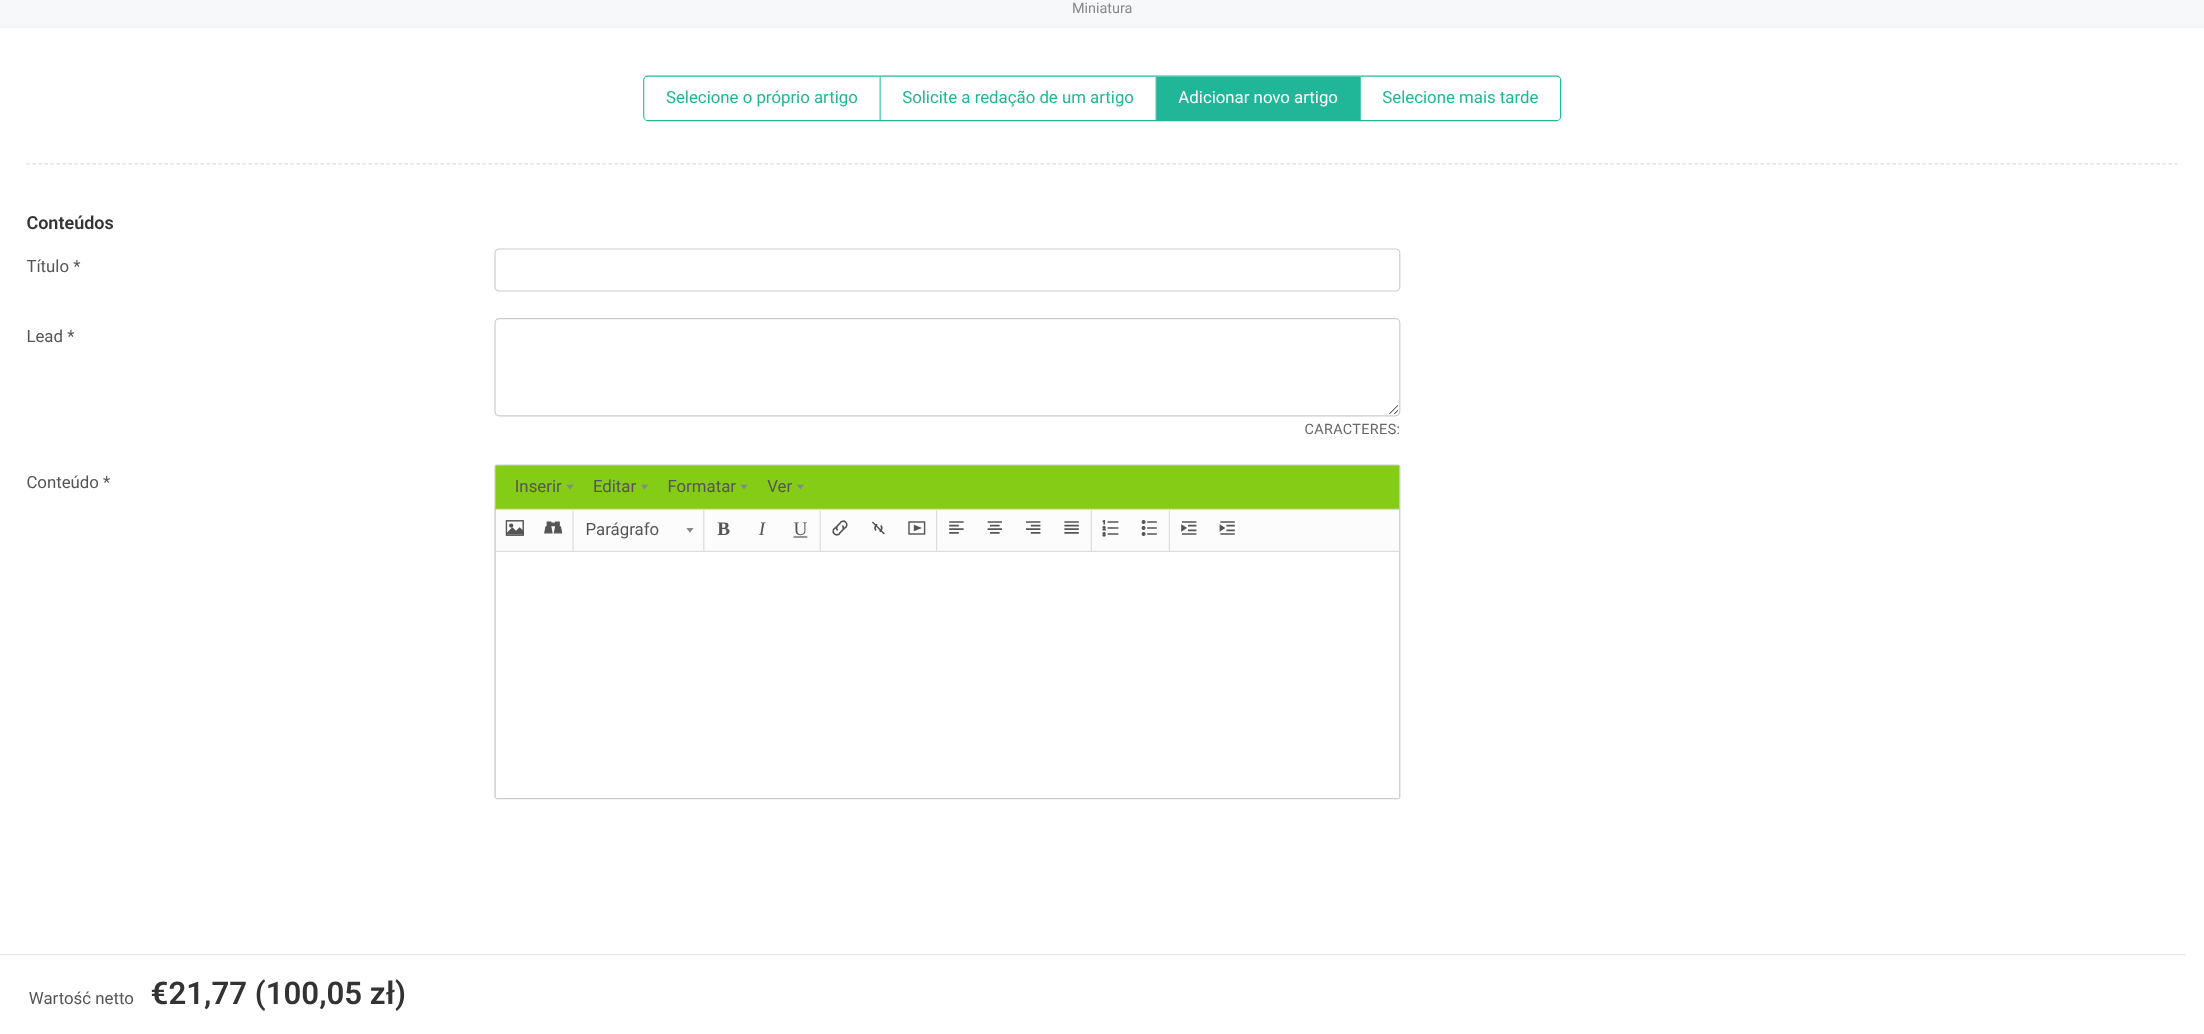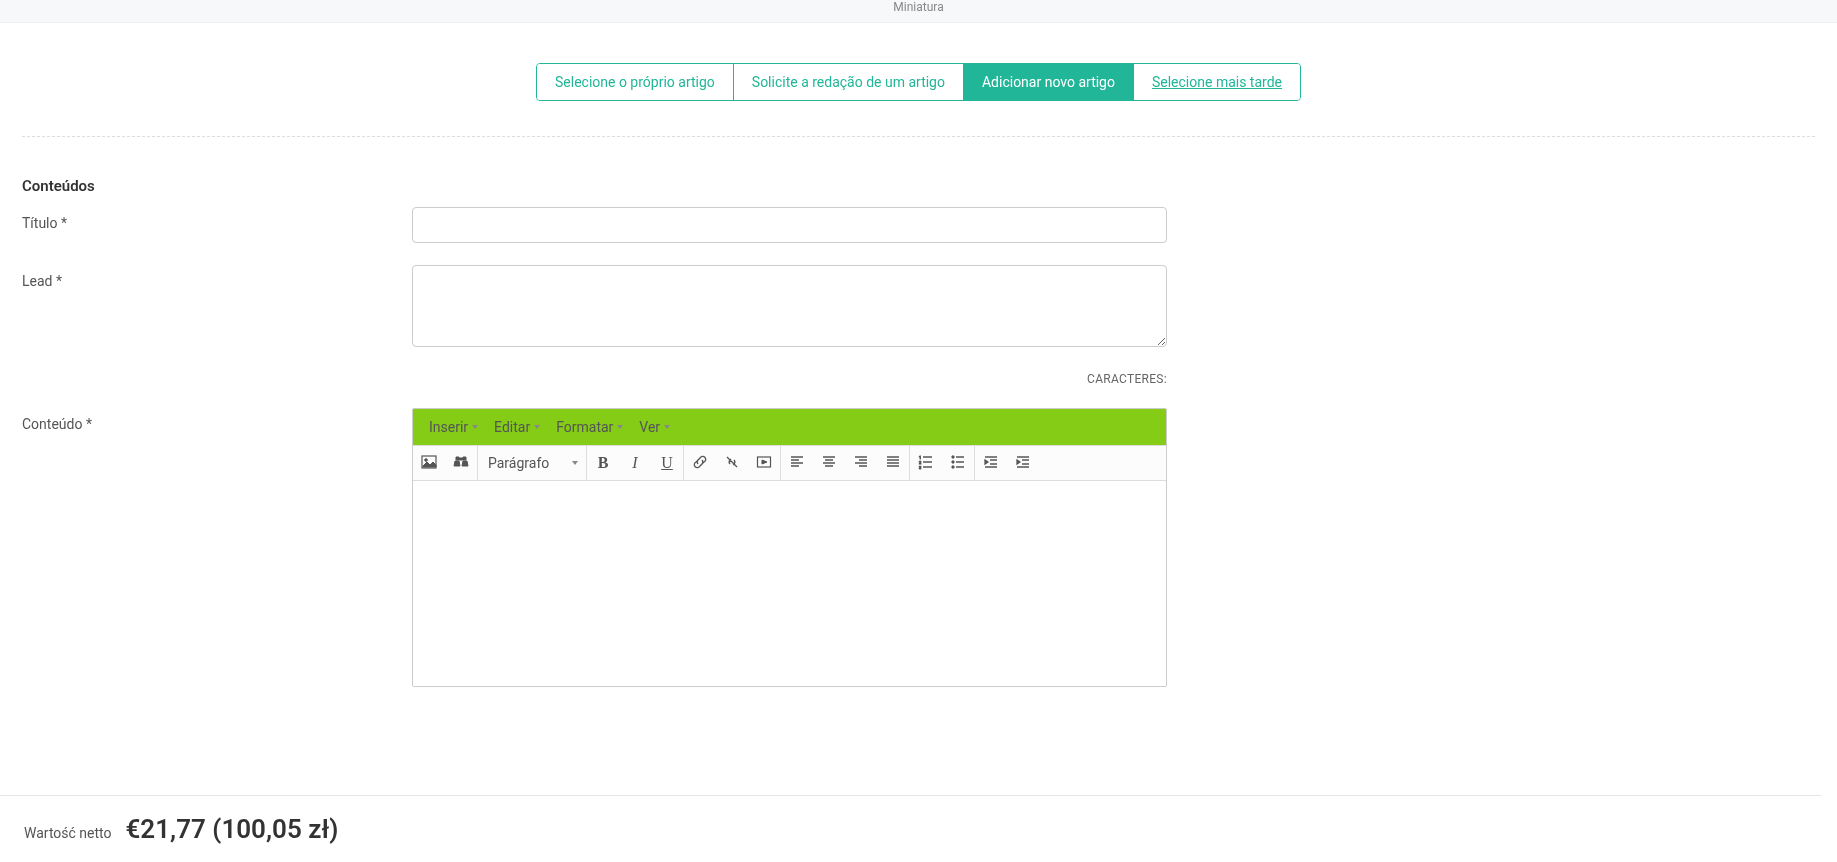--- a/index.html
+++ b/index.html
@@ -3,35 +3,35 @@
 <meta charset="utf-8">
 <style>
 * { box-sizing: border-box; margin: 0; padding: 0; }
 body { font-family: -apple-system, BlinkMacSystemFont, "Segoe UI", Roboto, "Helvetica Neue", Arial, sans-serif; font-size: 14px; color: #333; background: #fff; }
 
 .top-bar { background: #f7f8fa; padding: 0 0 8px 0; text-align: center; color: #888; font-size: 12px; border-bottom: 1px solid #eee; margin-bottom: 40px; }
 
 .tabs-row { display: flex; justify-content: center; margin-bottom: 35px; }
 .tabs { display: inline-flex; border: 1px solid #21b698; border-radius: 4px; overflow: hidden; }
 .tab { padding: 10px 18px; color: #21b698; background: #fff; cursor: pointer; border-right: 1px solid #21b698; font-size: 14px; }
-.tab:last-child { border-right: none; text-decoration: underline; }
+.tab:last-child { border-right: none; }
 .tab.active { background: #21b698; color: #fff; }
 
 hr.divider { border: none; border-top: 1px dashed #ddd; margin: 0 22px 40px 22px; }
 
 .content-area { padding: 0 22px; }
 .section-title { font-weight: 600; font-size: 15px; color: #333; margin-bottom: 12px; }
 
 .form-row { display: flex; align-items: flex-start; margin-bottom: 22px; }
 .form-label { width: 390px; padding-top: 8px; color: #555; font-size: 14px; flex-shrink: 0; }
 .form-field { flex: 0 0 755px; }
 
 .text-input { width: 100%; height: 36px; border: 1px solid #ccc; border-radius: 4px; padding: 6px 10px; font-size: 14px; background: #fff; }
 .textarea-input { width: 100%; height: 82px; border: 1px solid #ccc; border-radius: 4px; padding: 8px 10px; font-size: 14px; resize: both; background: #fff; font-family: inherit; }
-.char-count { text-align: right; font-size: 12px; color: #666; margin-top: 22px; letter-spacing: 0.3px; }
+.char-count { text-align: right; font-size: 12px; color: #666; margin-top: 0; letter-spacing: 0.3px; }
 
 .editor { border: 1px solid #ccc; border-radius: 2px; background: #84cc16; }
 .editor-menus { display: flex; gap: 4px; padding: 7px 10px; border-bottom: 1px solid #ddd; }
 .editor-menu { padding: 3px 6px; color: #555; font-size: 14px; cursor: pointer; display: inline-flex; align-items: center; gap: 4px; }
 .caret-d { display: inline-block; width: 0; height: 0; border-left: 3px solid transparent; border-right: 3px solid transparent; border-top: 4px solid #888; }
 
 .editor-toolbar { display: flex; align-items: center; border-bottom: 1px solid #ddd; background: #fcfcfc; }
 .tb-group { display: flex; border-right: 1px solid #ddd; }
 .tb-group:last-child { border-right: none; }
 .tb-btn { width: 32px; height: 34px; display: flex; align-items: center; justify-content: center; cursor: pointer; color: #555; }

